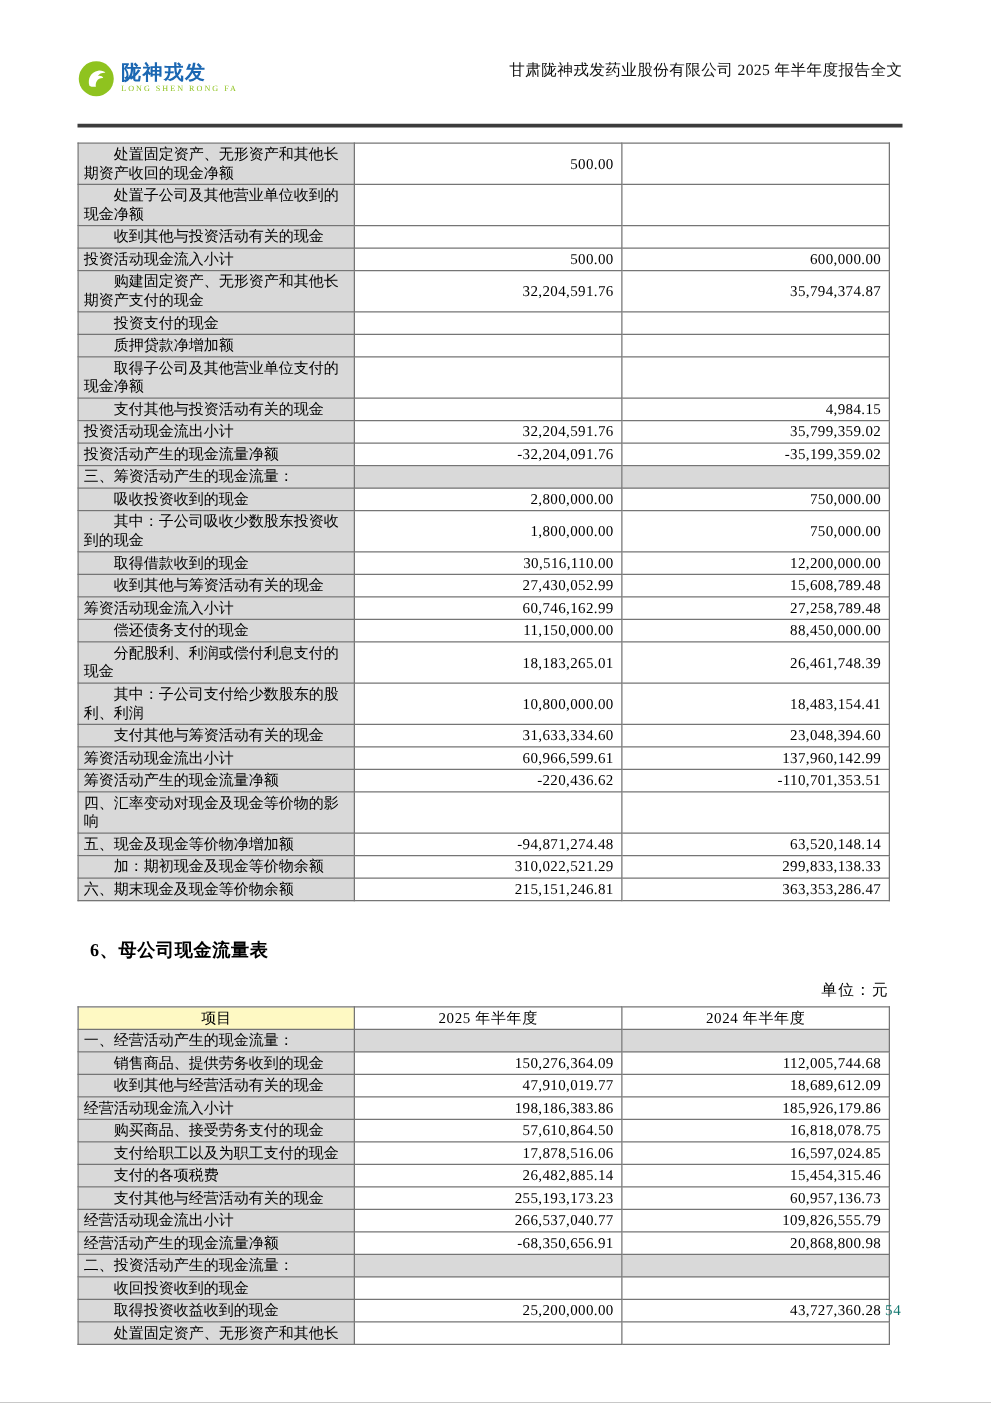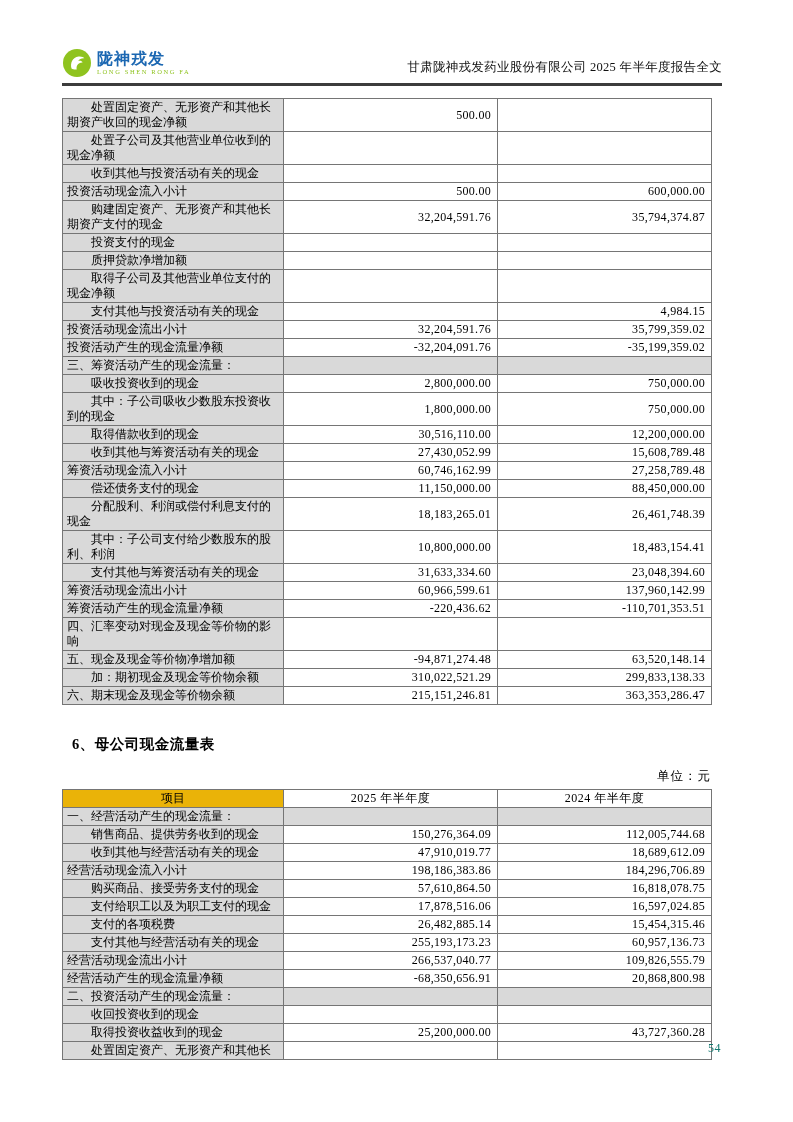--- a/index.html
+++ b/index.html
@@ -4,42 +4,42 @@
 <style>
   * { margin:0; padding:0; box-sizing:border-box; }
   html,body { background:#9e9e9e; }
   body { font-family:"Liberation Serif","DejaVu Serif",serif; }
   .page {
     width:793px; height:1122px; background:#ffffff; position:relative;
     margin:0 auto; padding:48px 0 0 62px; overflow:hidden; color:#000;
   }
   
   .header {
-    width:660px; display:flex; justify-content:space-between; align-items:flex-end;
-    border-bottom:3px solid #3c3c3c; padding-bottom:5px;
+    width:660px; display:flex; justify-content:space-between; 
+    border-bottom:3px solid #3c3c3c; padding-bottom:21px;
   }
   .brand { display:flex; align-items:center; gap:5px; }
   .brand-mark { width:30px; height:30px; flex:0 0 auto; }
   .brand-text { display:flex; flex-direction:column; line-height:1; }
   .brand-cn { color:#1b67b2; font-weight:bold; font-size:16px; letter-spacing:1px; }
   .brand-en { color:#8fc31f; font-size:6.5px; letter-spacing:1.6px; margin-top:2px; white-space:nowrap; }
   .report-title { font-size:12.5px; color:#111; padding-bottom:2px; letter-spacing:0.3px; }
   
   table { border-collapse:collapse; table-layout:fixed; width:649px; }
   td,th {
     border:1px solid #757575; vertical-align:middle;
     font-size:12px; line-height:15px; padding:1px 4px;
     font-weight:normal; word-break:break-all;
   }
   col.c1 { width:221px; } col.c2 { width:214px; } col.c3 { width:214px; }
   .lbl { background:#d9d9d9; text-align:left; }
   .ind { text-indent:24px; }
   .val { background:#ffffff; text-align:right; padding-right:6px; letter-spacing:0.3px; }
   tr.section td { background:#d9d9d9; }
-  thead th.hlbl { background:#eab308; text-align:center; }
+  thead th.hlbl { background:#fef9c3; text-align:center; }
   thead th.hval { background:#ffffff; text-align:center; letter-spacing:0.5px; }
   .tbl1 { margin-top:12px; }
   
   .section-heading { font-size:14.5px; font-weight:bold; margin:30px 0 0 10px; letter-spacing:0.5px; }
   .unit-line { width:649px; text-align:right; font-size:12.5px; margin-top:14px; letter-spacing:1px; }
   .tbl2 { margin-top:4px; }
   
   .page-number {
     position:absolute; right:72px; bottom:66px; font-size:12px; color:#0f766e; letter-spacing:0.5px;
   }
@@ -237,21 +237,21 @@
           <td class="val">112,005,744.68</td>
         </tr>
         <tr>
           <td class="lbl ind">收到其他与经营活动有关的现金</td>
           <td class="val">47,910,019.77</td>
           <td class="val">18,689,612.09</td>
         </tr>
         <tr>
           <td class="lbl">经营活动现金流入小计</td>
           <td class="val">198,186,383.86</td>
-          <td class="val">184,296,706.89</td>
+          <td class="val">185,926,179.86</td>
         </tr>
         <tr>
           <td class="lbl ind">购买商品、接受劳务支付的现金</td>
           <td class="val">57,610,864.50</td>
           <td class="val">16,818,078.75</td>
         </tr>
         <tr>
           <td class="lbl ind">支付给职工以及为职工支付的现金</td>
           <td class="val">17,878,516.06</td>
           <td class="val">16,597,024.85</td>

